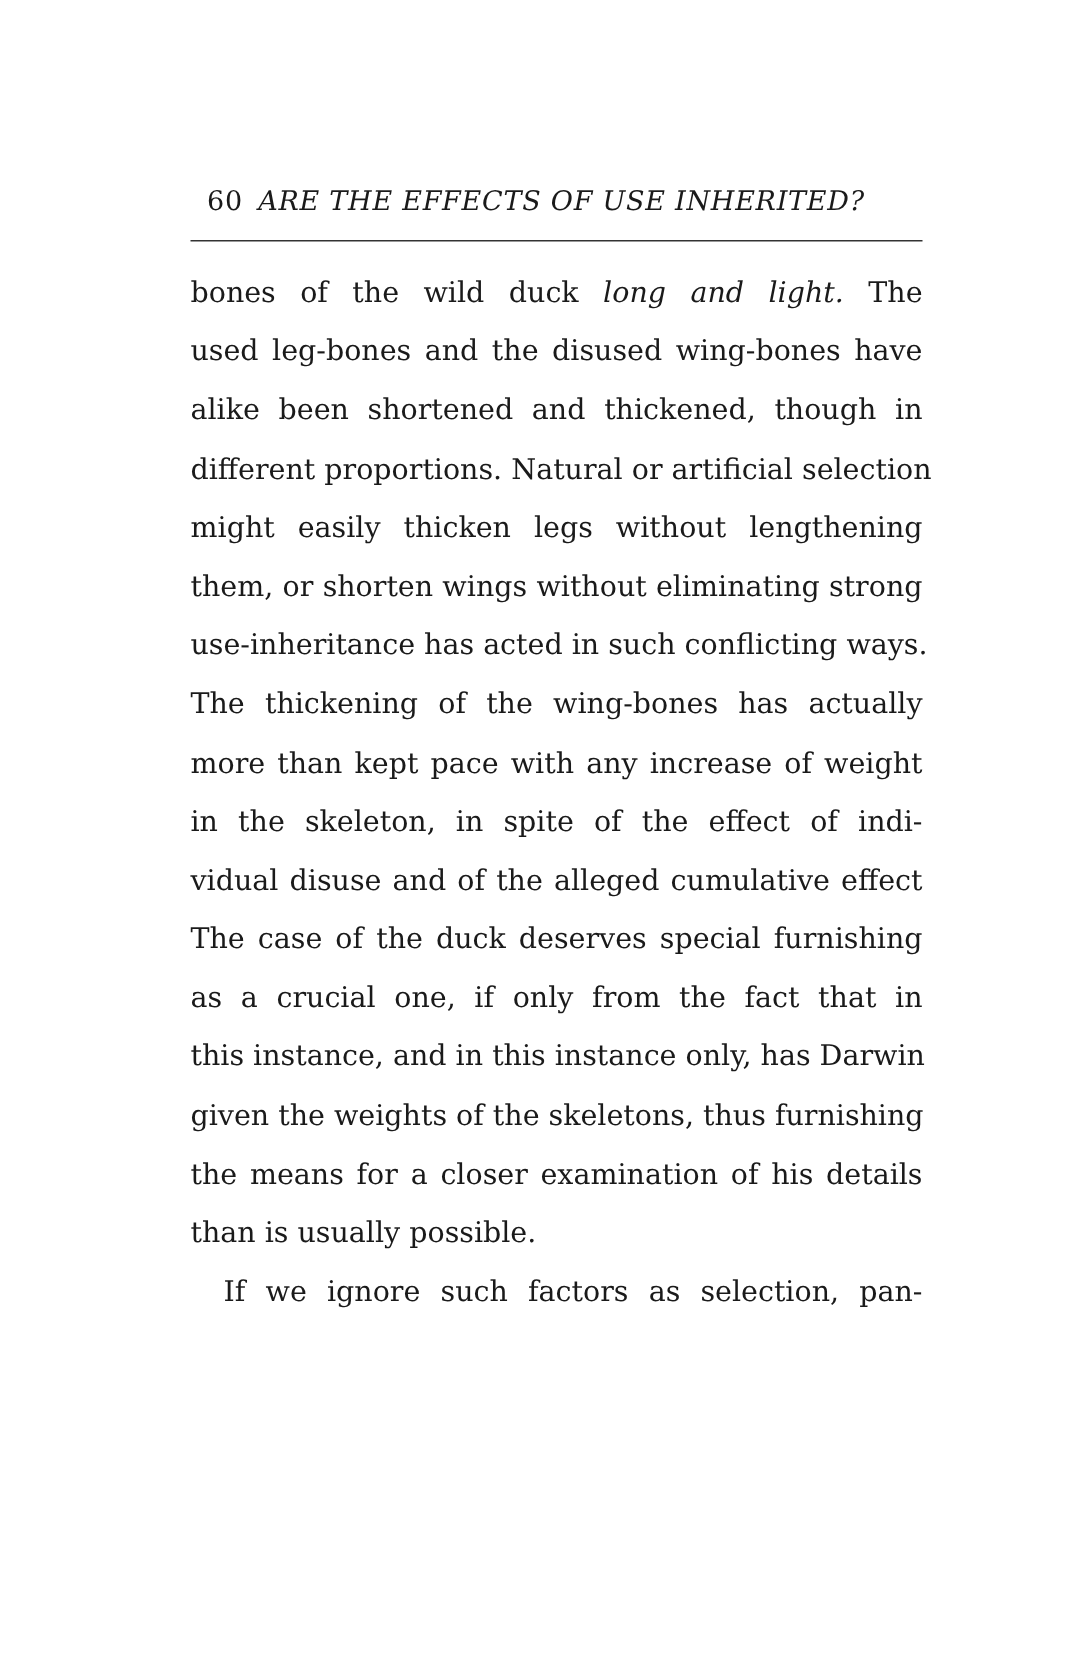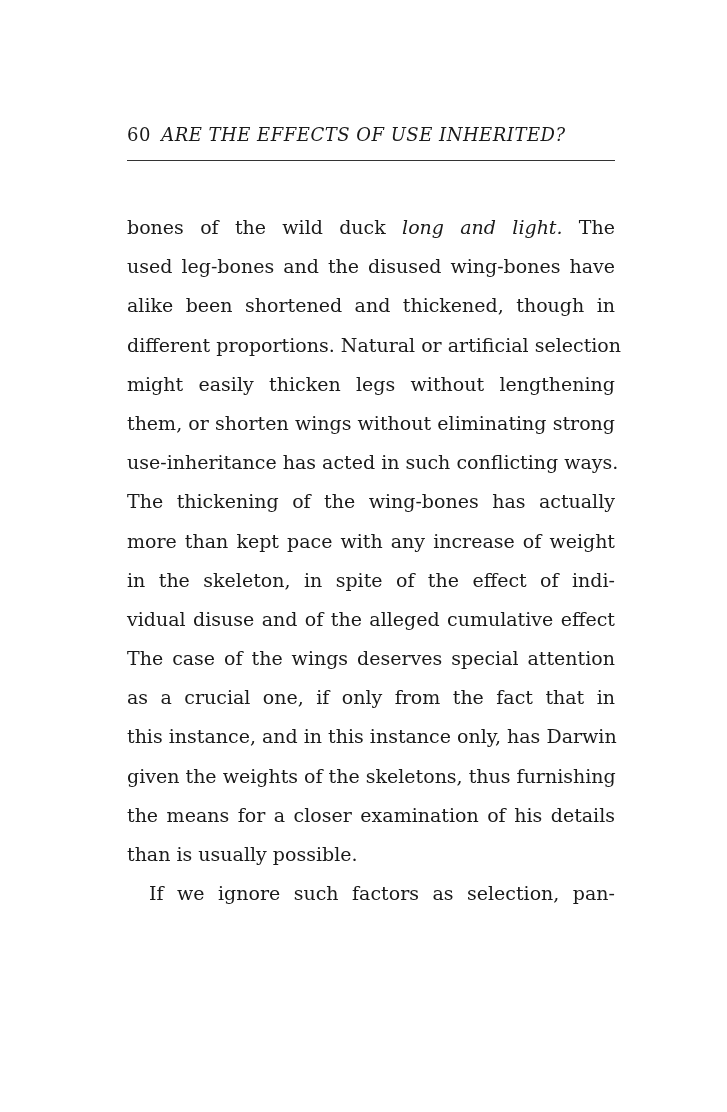--- a/index.html
+++ b/index.html
@@ -1,24 +1,24 @@
 <!DOCTYPE html>
 <html><head>
   <meta charset="utf-8">
   <style>
     html, body { margin: 0; padding: 0; background: #ffffff; }
     body { width: 727px; height: 1112px; position: relative; overflow: hidden;
            font-family: "DejaVu Serif", "Liberation Serif", serif; color: #1a1a1a; }
-    .header { position: absolute; left: 127px; top: 124px; width: 488px;
+    .header { position: absolute; left: 138px; top: 124px; width: 488px;
               font-size: 18px; letter-spacing: 0.5px; white-space: nowrap; }
     .header .pnum { font-style: normal; margin-right: 4px; }
     .header .title { font-style: italic; }
     .rule { position: absolute; left: 127px; top: 160px; width: 488px; height: 0;
             border-top: 1px solid #333; }
-    .body { position: absolute; left: 127px; top: 180px; width: 488px; margin-top: 32px; }
+    .body { position: absolute; left: 127px; top: 180px; width: 488px; }
     .line { display: block; height: 39.2px; line-height: 30px; font-size: 19px;
             text-align: justify; text-align-last: justify; white-space: nowrap; }
     .line span.it { font-style: italic; }
     .line.last { text-align-last: left; }
     .line.indent { padding-left: 22px; }
   </style>
 </head>
 <body>
 
 <div class="header">
@@ -36,20 +36,20 @@
   <div class="line">used leg-bones and the disused wing-bones have</div>
   <div class="line">alike been shortened and thickened, though in</div>
   <div class="line">different proportions. Natural or artificial selection</div>
   <div class="line">might easily thicken legs without lengthening</div>
   <div class="line">them, or shorten wings without eliminating strong</div>
   <div class="line">use-inheritance has acted in such conflicting ways.</div>
   <div class="line">The thickening of the wing-bones has actually</div>
   <div class="line">more than kept pace with any increase of weight</div>
   <div class="line">in the skeleton, in spite of the effect of indi-</div>
   <div class="line">vidual disuse and of the alleged cumulative effect</div>
-  <div class="line">The case of the wings deserves special attention</div>
+  <div class="line">The case of the duck deserves special furnishing</div>
   <div class="line">as a crucial one, if only from the fact that in</div>
   <div class="line">this instance, and in this instance only, has Darwin</div>
   <div class="line">given the weights of the skeletons, thus furnishing</div>
   <div class="line">the means for a closer examination of his details</div>
   <div class="line last">than is usually possible.</div>
   <div class="line indent">If we ignore such factors as selection, pan-</div>
 </div>
 
 </body></html>

